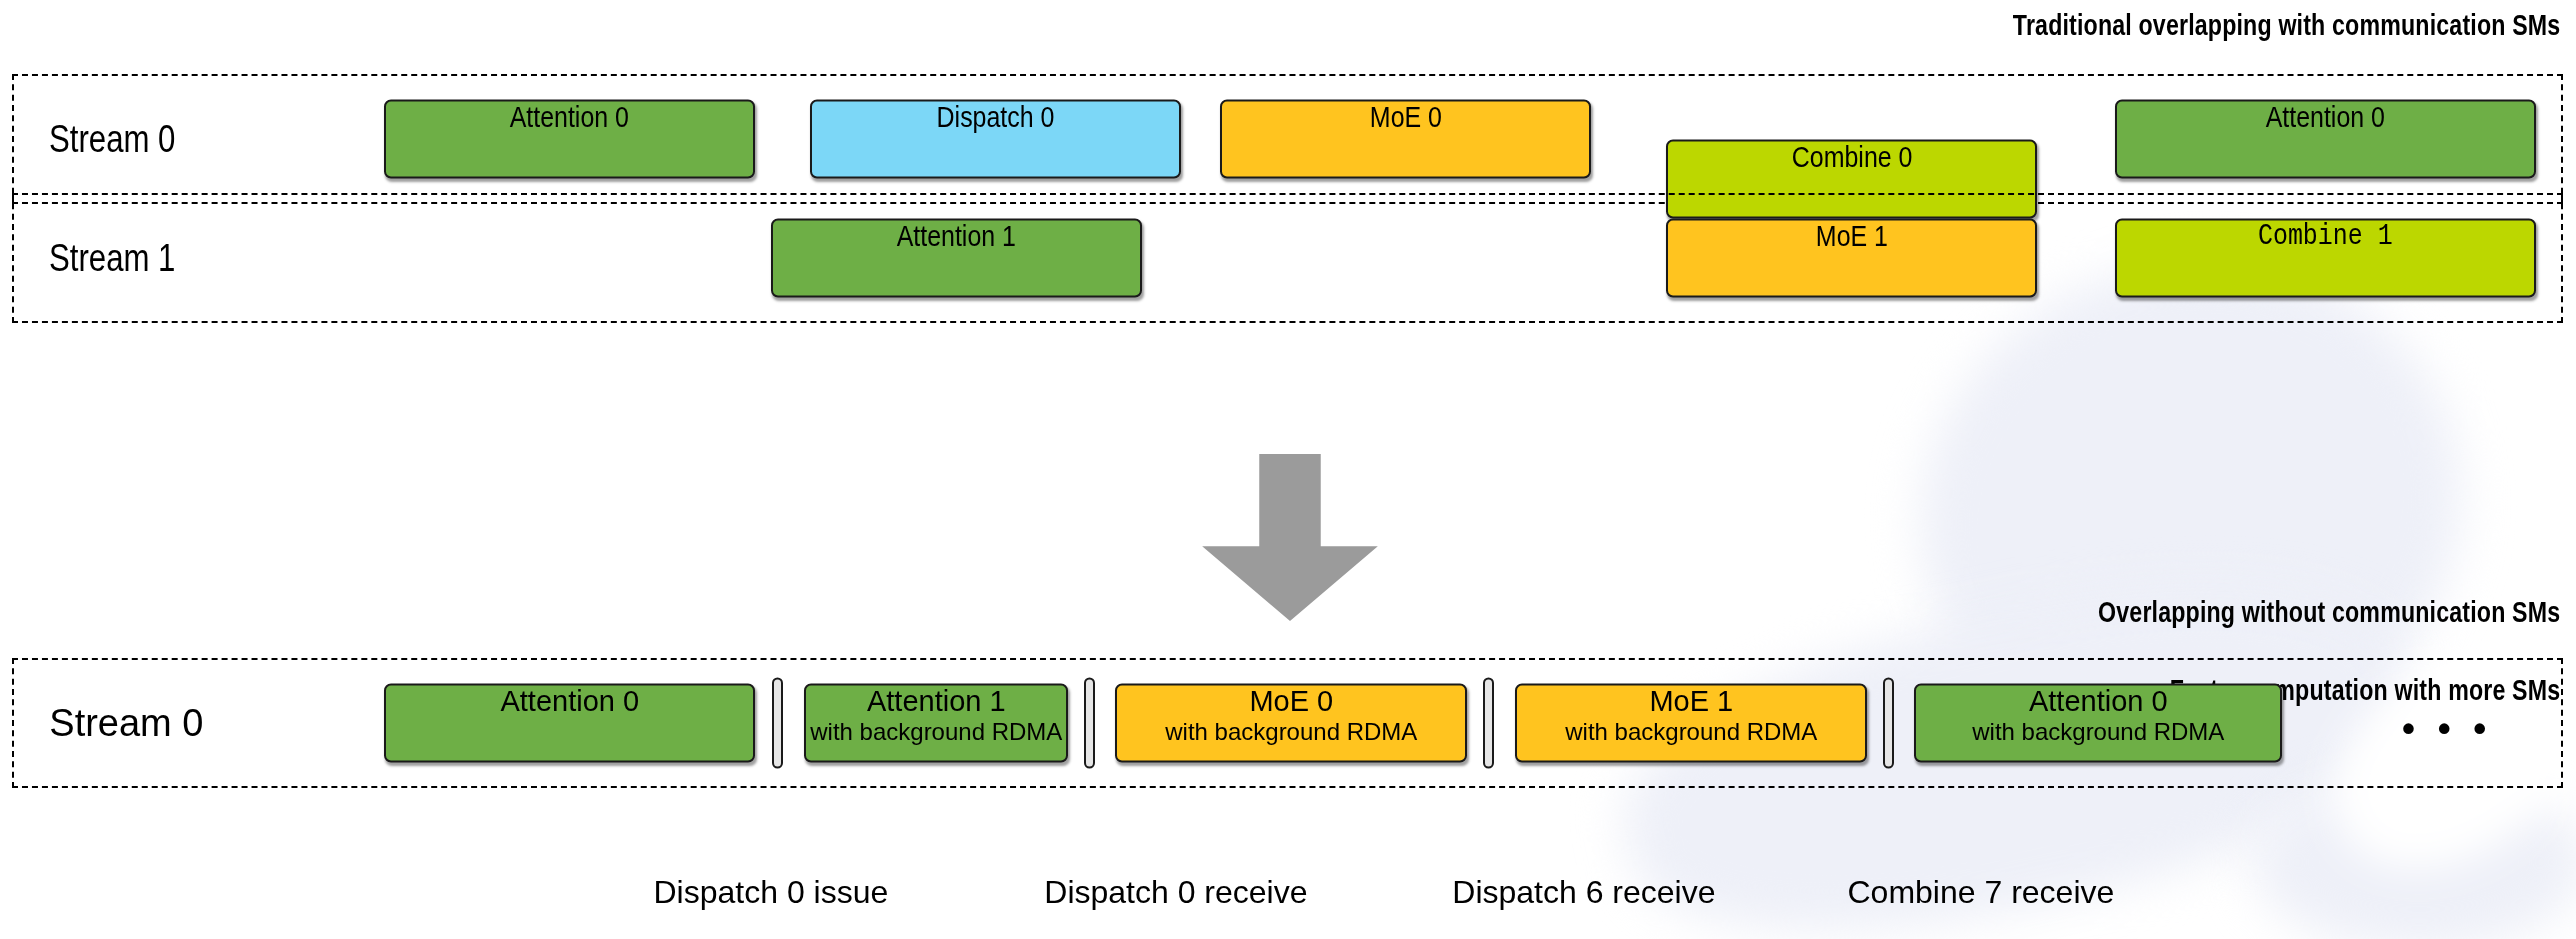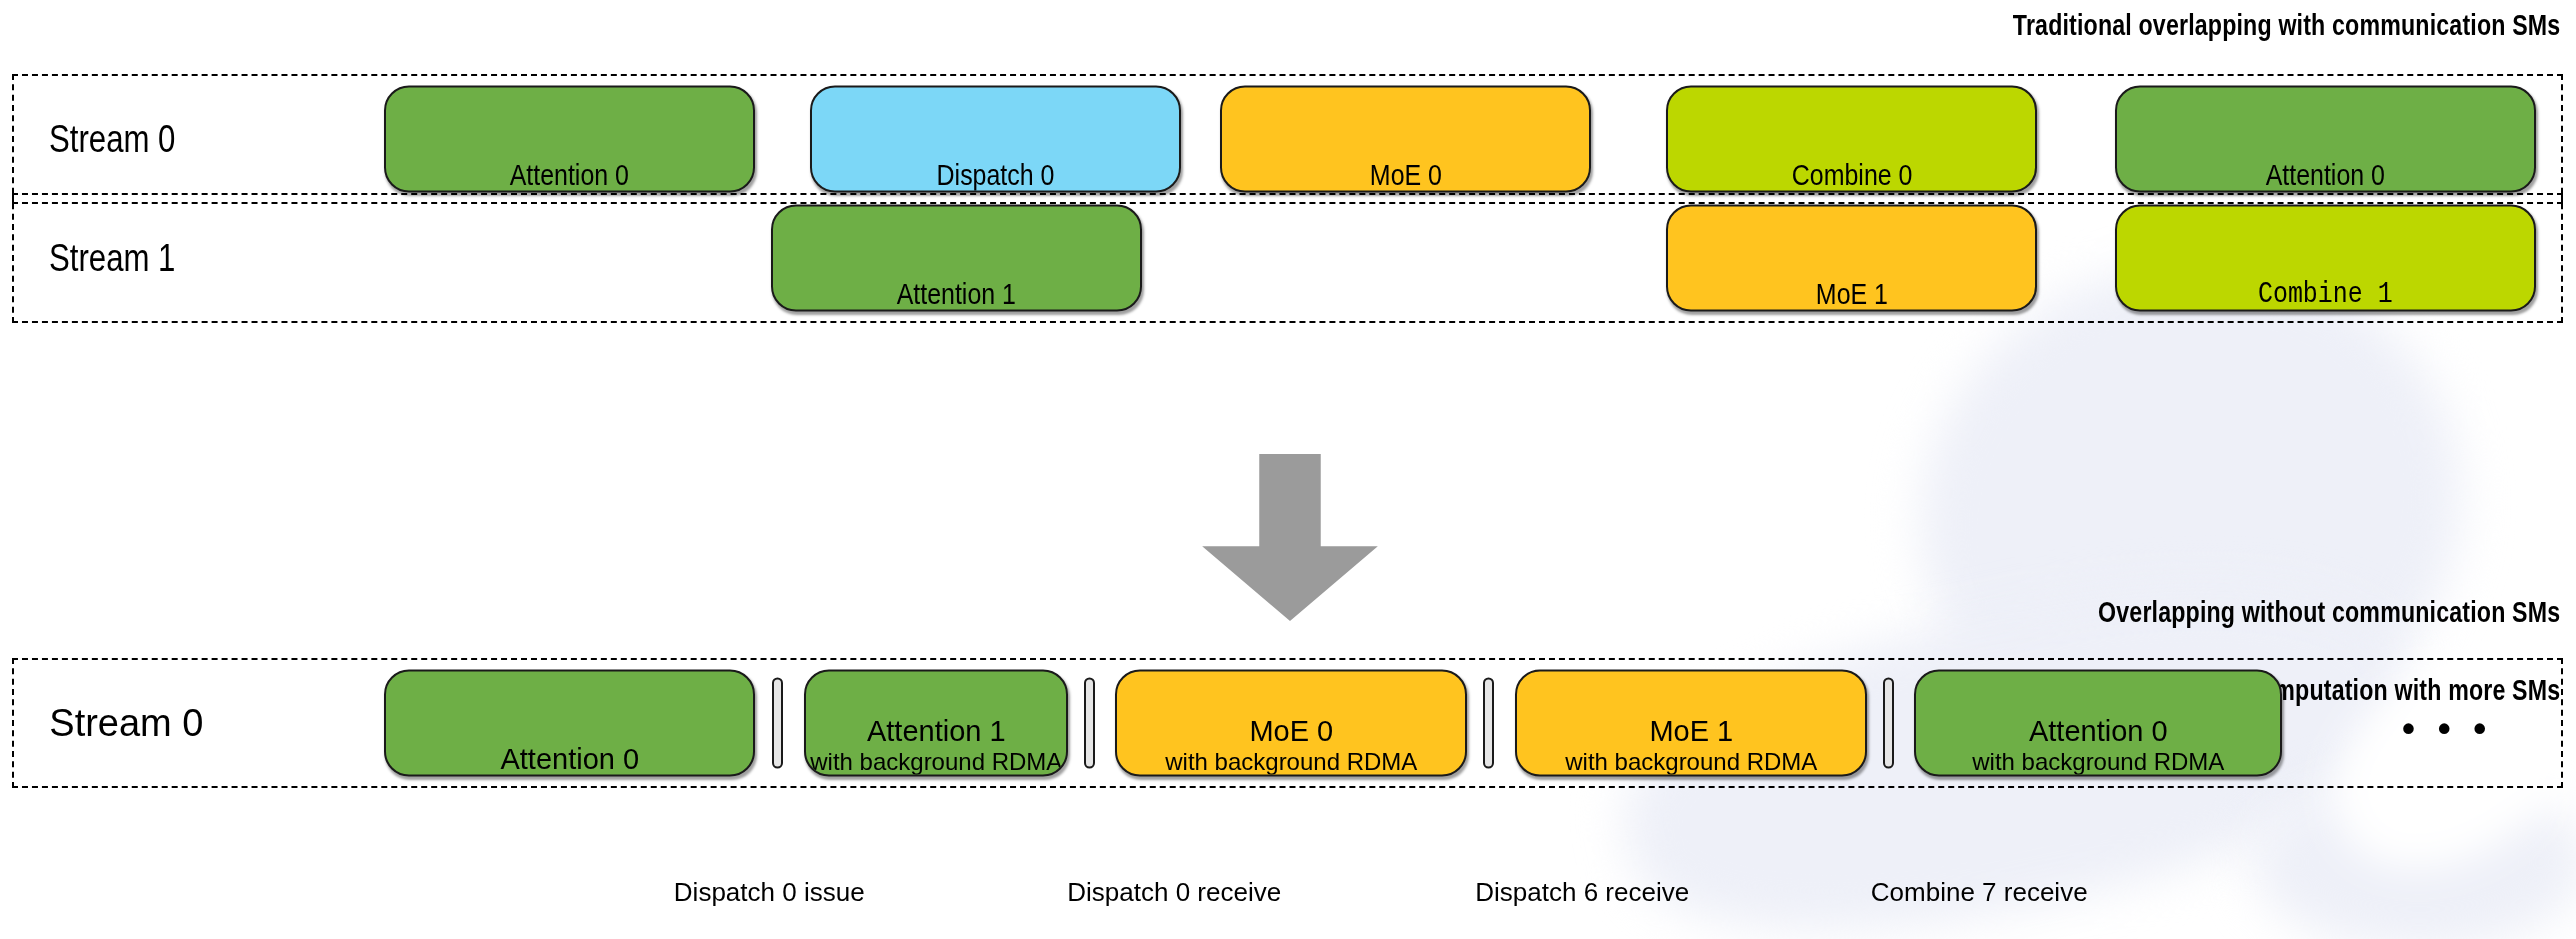--- a/index.html
+++ b/index.html
@@ -38,23 +38,23 @@
 
   .lane-label{
     position:absolute; left:35px; top:50%; transform:translateY(-50%);
     font-size:38px; color:#000; white-space:nowrap;
   }
   .lane-label.cond{ transform:translateY(-50%) scaleX(.82); transform-origin:left center; }
 
   
   .box{
     position:absolute; top:50%; transform:translateY(-50%);
-    height:107px; border:2.6px solid #1a1a1a; border-radius:25px;
+    height:79px; border:2.6px solid #1a1a1a; border-radius:7px;
     box-shadow:1.8px 2.6px 2.6px rgba(0,0,0,.38);
-    display:flex; flex-direction:column; align-items:center; justify-content:flex-end;
+    display:flex; flex-direction:column; align-items:center; justify-content:flex-start;
     text-align:center; line-height:1.08; overflow:hidden;
   }
   .box .t1{ font-size:29px; color:#000; white-space:nowrap; }
   .box .t2{ font-size:24px; color:#000; white-space:nowrap; margin-top:1.8px; }
   .box.cond .t1{ transform:scaleX(.86); }
 
   .c-green  { background:#6eaf46; }
   .c-blue   { background:#7cd7f7; }
   .c-amber  { background:#ffc41f; }
   .c-lime   { background:#bcd700; }
@@ -72,21 +72,21 @@
 
   
   #ellipsis{
     position:absolute; left:2402px; top:708px; font-size:37px;
     letter-spacing:6.2px; color:#000; font-weight:bold;
   }
 
   
   .caption{
     position:absolute; top:840px; text-align:center;
-    font-size:26px; line-height:35px; color:#000; white-space:pre;
+    font-size:32px; line-height:35px; color:#000; white-space:pre;
     transform:translateX(-50%);
   }
 </style>
 </head>
 <body>
 
 <div class="wm wm1"></div>
 <div class="wm wm2"></div>
 <div class="wm wm3"></div>
 <div class="wmw wmw1"></div>
@@ -98,21 +98,21 @@
 
   <div class="box cond c-green" style="left:370px; width:371px;">
     <span class="t1">Attention 0</span>
   </div>
   <div class="box cond c-blue" style="left:796px; width:371px;">
     <span class="t1">Dispatch 0</span>
   </div>
   <div class="box cond c-amber" style="left:1206px; width:371px;">
     <span class="t1">MoE 0</span>
   </div>
-  <div class="box cond c-lime" style="left:1652px; width:371px;">
+  <div class="box cond c-lime" style="left:1652px; width:371px;margin-top:40px;">
     <span class="t1">Combine 0</span>
   </div>
   <div class="box cond c-green" style="left:2101px; width:421px;">
     <span class="t1">Attention 0</span>
   </div>
 </div>
 
 <div class="lane" id="lane-stream1">
   <div class="lane-label cond">Stream 1</div>
 

